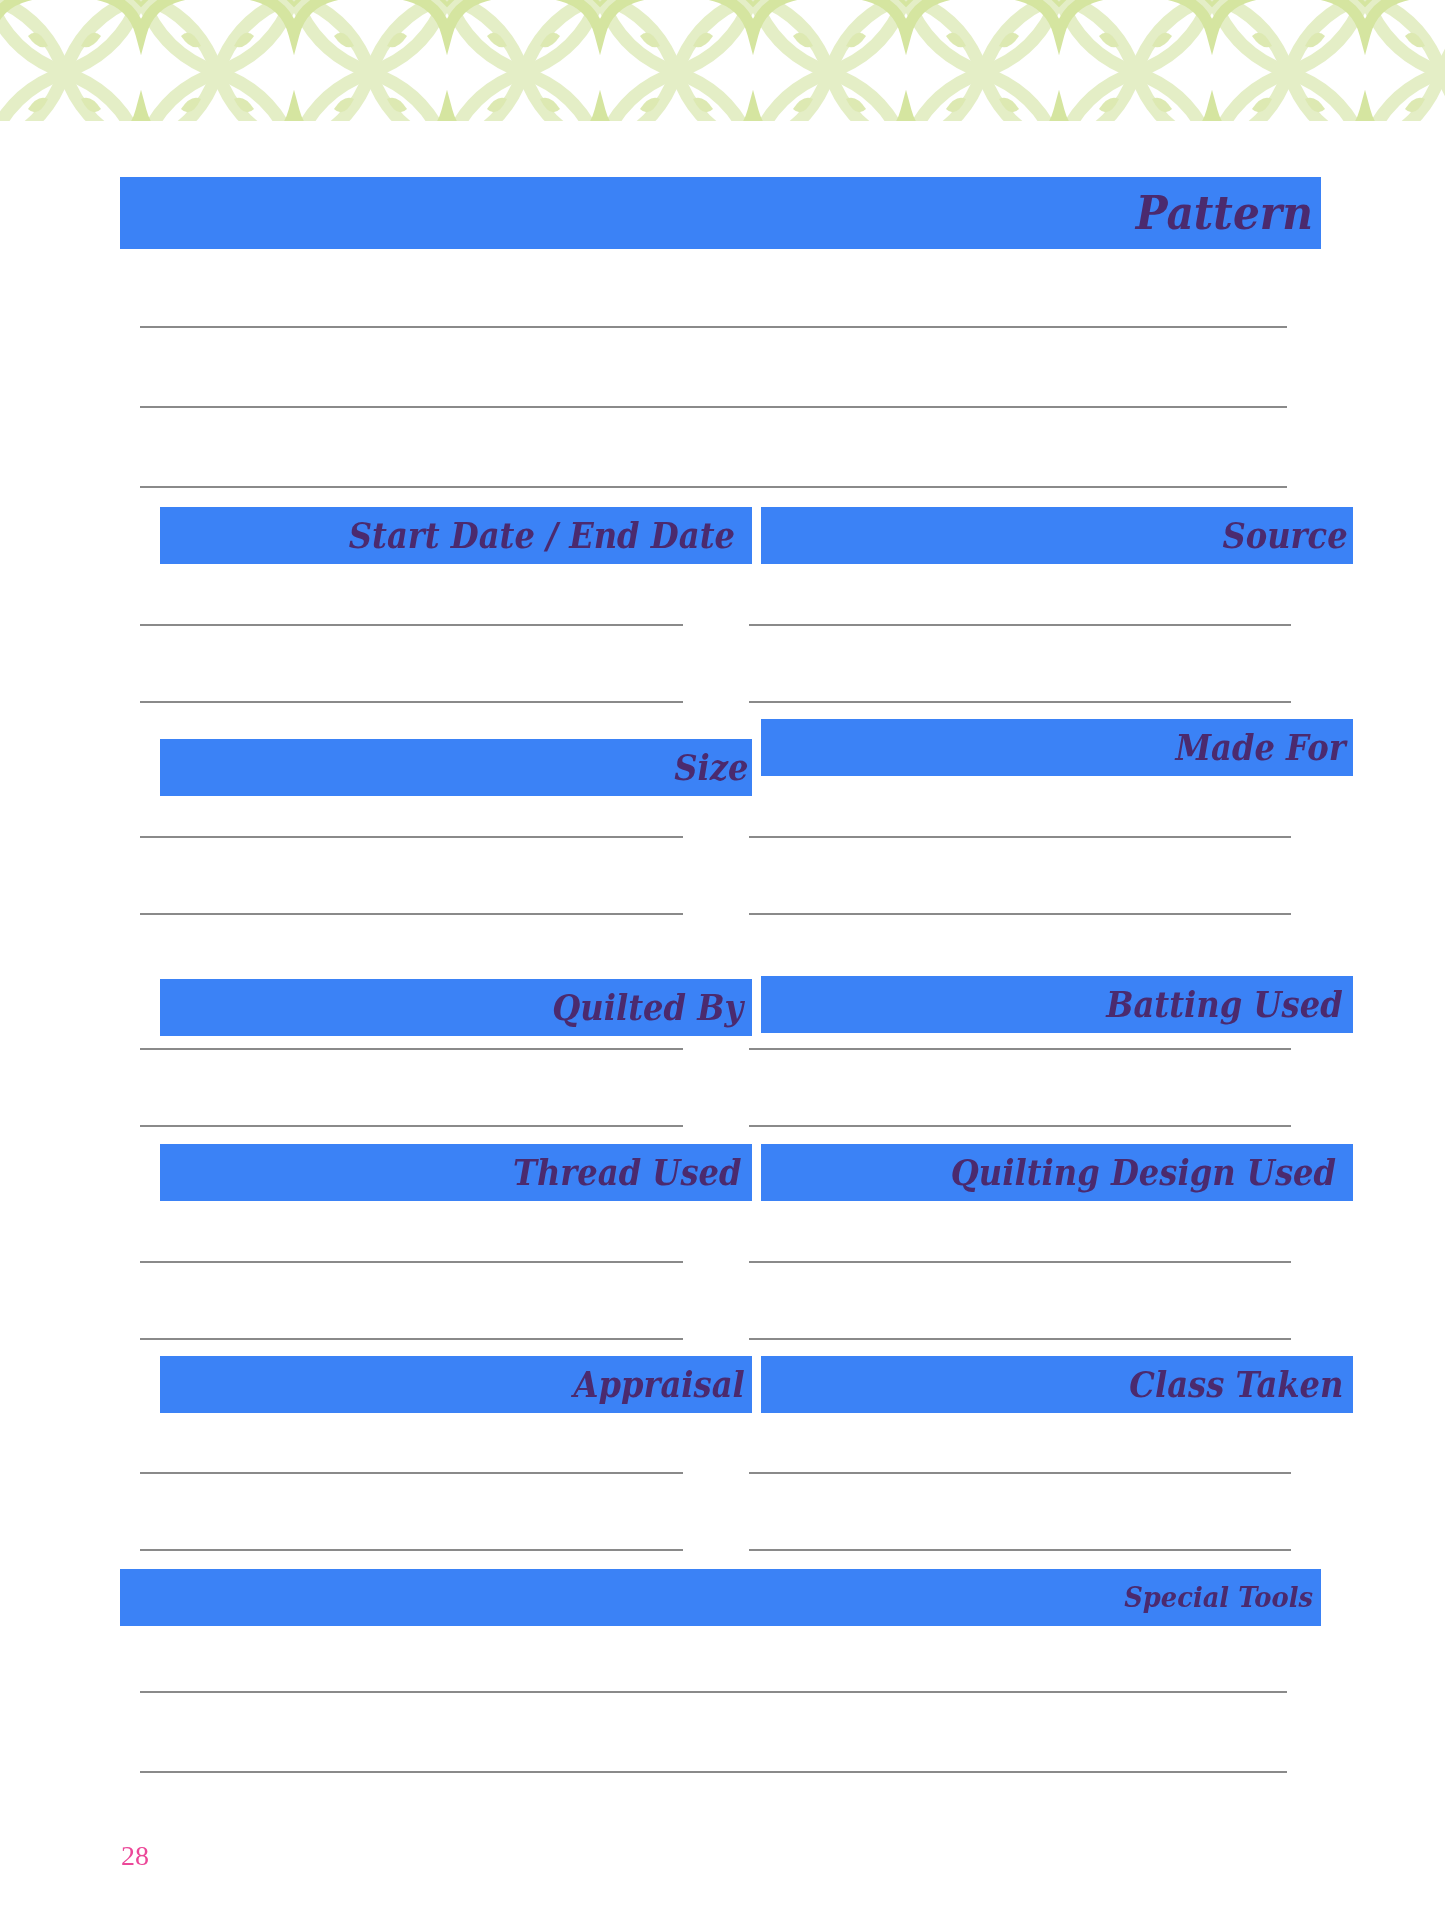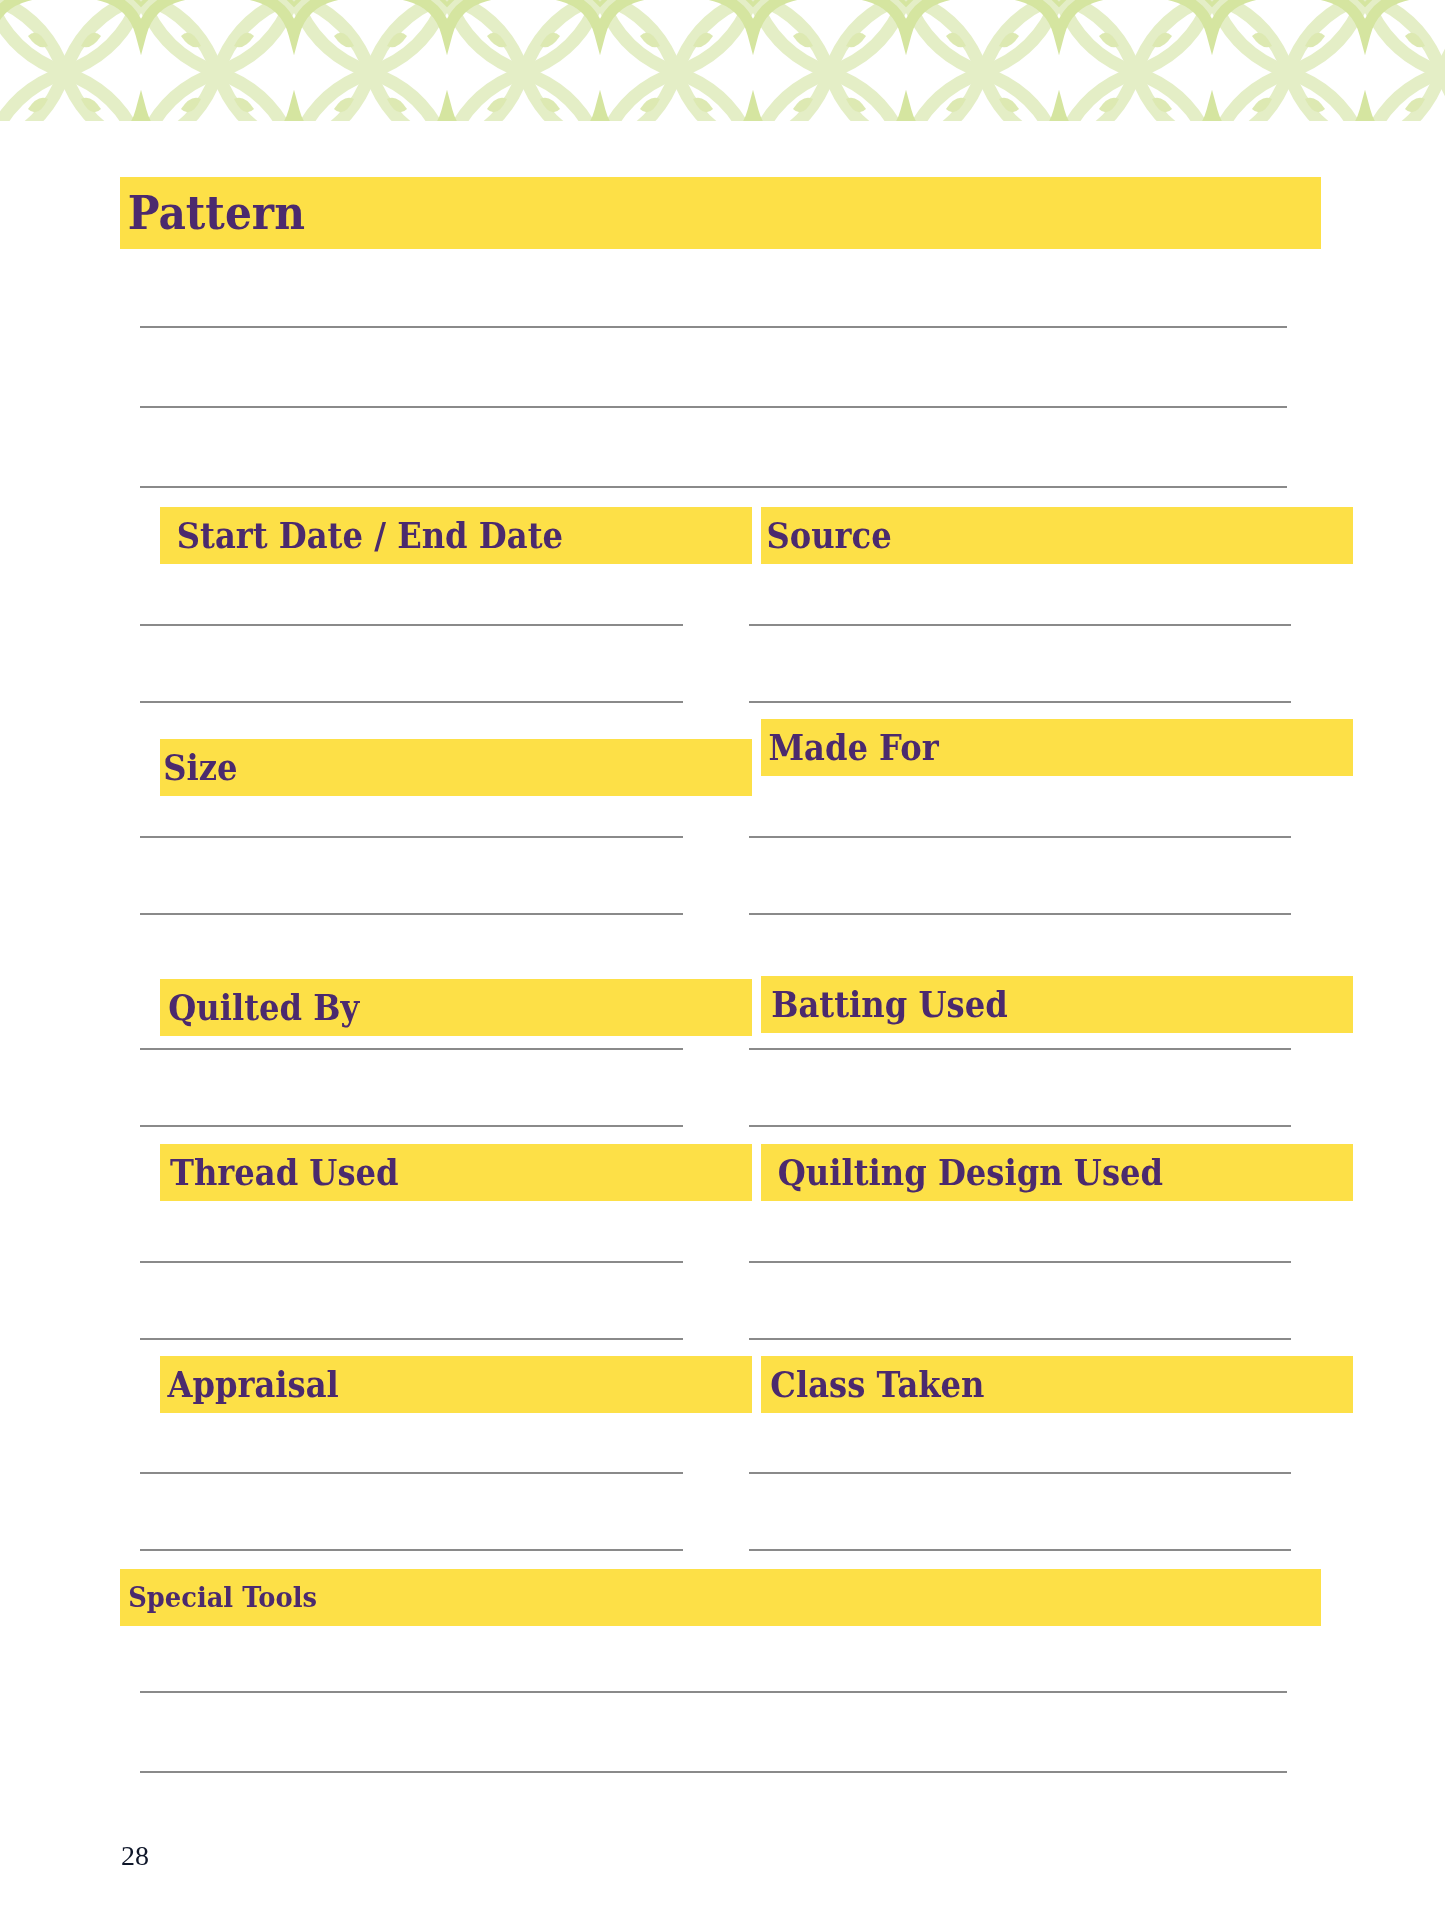--- a/index.html
+++ b/index.html
@@ -6,36 +6,36 @@
     body {
       width: 1445px; height: 1926px; position: relative; overflow: hidden;
       font-family: "DejaVu Serif", "Liberation Serif", serif;
     }
     .banner {
       position: absolute; left: 0; top: 0; width: 1445px; height: 121px;
       overflow: hidden; background: #ffffff;
     }
     .banner svg { display: block; }
     .bar {
-      position: absolute; background: #fde047;
-      display: flex; align-items: center; justify-content: flex-start;
-      color: #4b2a6e; font-weight: bold;
+      position: absolute; background: #3b82f6;
+      display: flex; align-items: center; justify-content: flex-end;
+      color: #4b2a6e; font-weight: bold; font-style: italic;
     }
     .bar.title { left: 120px; top: 177px; width: 1201px; height: 72px; font-size: 46px; }
     .bar.full { left: 120px; width: 1201px; height: 57px; font-size: 28px; }
     .bar.left { left: 120px; width: 592px; height: 57px; font-size: 35px; margin-left: 40px; }
     .bar.right { left: 729px; width: 592px; height: 57px; font-size: 35px; margin-left: 32px; }
     .bar span { transform: scaleX(0.92); display: inline-block; white-space: nowrap; }
     .line { position: absolute; height: 2px; background: #8a8a8a; }
     .line.full { left: 140px; width: 1147px; }
     .line.left { left: 140px; width: 543px; }
     .line.right { left: 749px; width: 542px; }
     .page-number {
       position: absolute; left: 121px; top: 1840px; font-size: 28px;
-      color: #0f172a; font-family: "Liberation Serif", serif;
+      color: #ec4899; font-family: "Liberation Serif", serif;
     }
   </style>
 </head>
 <body>
 
 <div class="banner">
   <svg width="1445" height="121" viewBox="0 0 1445 121" xmlns="http://www.w3.org/2000/svg">
     <defs>
       <pattern id="tile" x="-12" y="-4" width="153" height="153" patternUnits="userSpaceOnUse">
         <rect width="153" height="153" fill="#ffffff"></rect>

